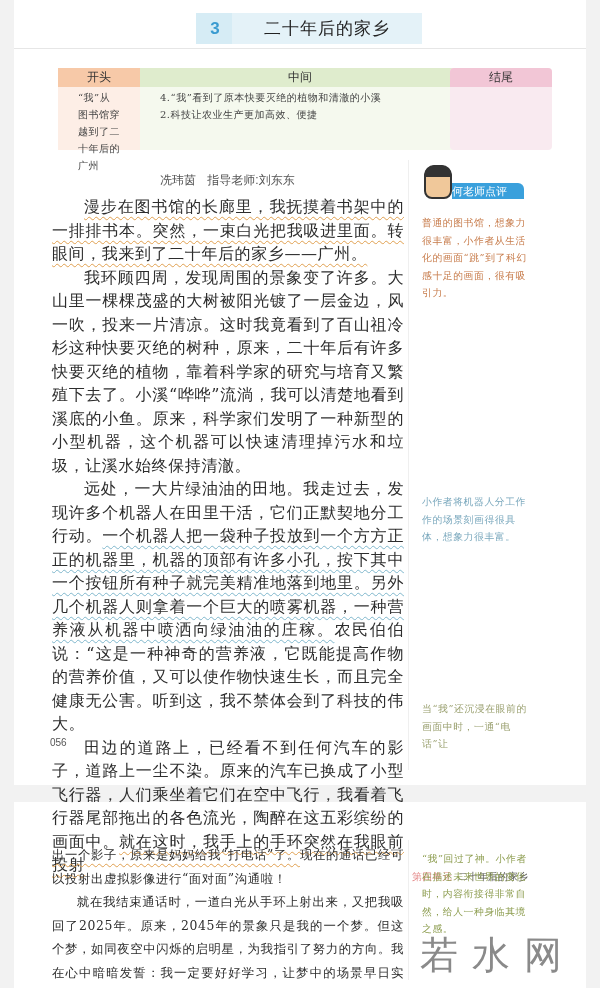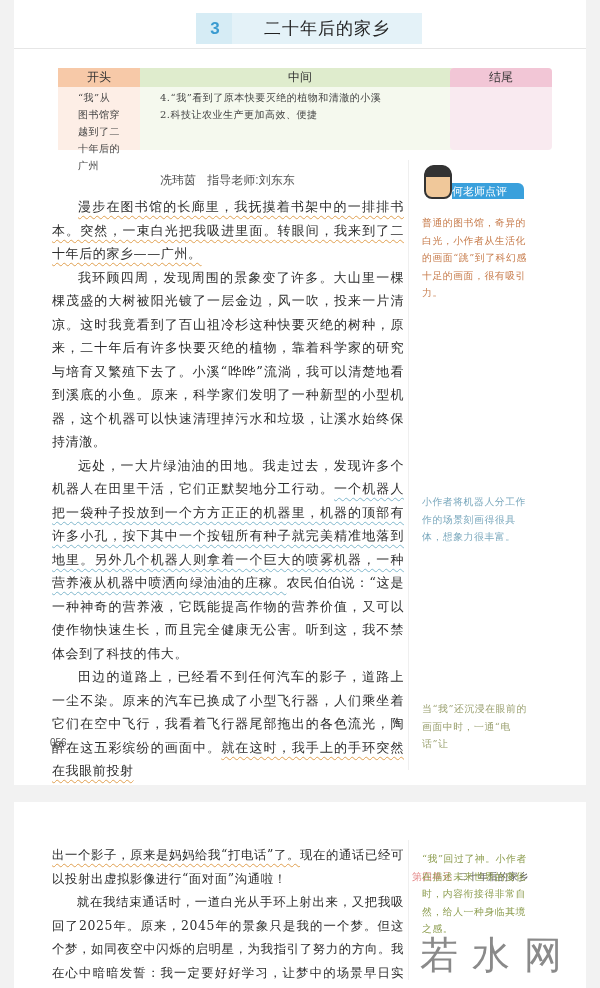--- a/index.html
+++ b/index.html
@@ -25,21 +25,21 @@
   .ol-mid .ol-head { background: #dfeccd; }
   .ol-end { left: 436px; width: 104px; background: #f9eaf0; border-radius: 4px; }
   .ol-end .ol-head { background: #f2c6d6; border-radius: 4px 4px 0 0; }
 
   
   .author { position: absolute; left: 160px; top: 172px; width: 250px; font-family: "Liberation Sans", sans-serif; font-size: 12px; color: #555; text-align: left; }
   .author span { margin-right: 8px; }
 
   
   .essay { position: absolute; left: 52px; top: 195px; width: 352px; }
-  .essay p { font-size: 13px; line-height: 23.5px; letter-spacing: 0.6px; text-align: justify; text-indent: 2em; color: #2d2d2d; }
+  .essay p { font-size: 16px; line-height: 23.5px; letter-spacing: 0.6px; text-align: justify; text-indent: 2em; color: #2d2d2d; }
   .u-orange { text-decoration: underline wavy #e0a050; text-underline-offset: 4px; text-decoration-thickness: 1px; }
   .u-blue { text-decoration: underline wavy #7fb7cc; text-underline-offset: 4px; text-decoration-thickness: 1px; }
 
   
   .side-rule { position: absolute; left: 408px; top: 160px; width: 1px; height: 610px; background: #efefef; }
   .teacher { position: absolute; left: 422px; top: 165px; width: 110px; height: 40px; }
   .avatar { position: absolute; left: 2px; top: 0; width: 28px; height: 34px; border-radius: 12px 12px 8px 8px; background: #f0c89a; border: 2px solid #333; }
   .avatar::before { content: ""; position: absolute; left: -2px; top: -2px; width: 28px; height: 12px; background: #333; border-radius: 12px 12px 2px 2px; }
   .teacher-badge { position: absolute; left: 30px; top: 18px; width: 72px; height: 16px; background: #3aa0dc; color: #fff; font-family: "Liberation Sans", sans-serif; font-size: 11px; line-height: 16px; border-radius: 0 6px 0 0; }
   .comment { position: absolute; left: 422px; width: 108px; font-size: 9.8px; line-height: 17.5px; letter-spacing: 0.6px; }
@@ -97,21 +97,21 @@
   <p><span>田边的道路上，已经看不到任何汽车的影子，道路上一尘不染。原来的汽车已换成了小型飞行器，人们乘坐着它们在空中飞行，我看着飞行器尾部拖出的各色流光，陶醉在这五彩缤纷的画面中。</span><span class="u-orange">就在这时，我手上的手环突然在我眼前投射</span></p>
 </div>
 
 <div class="side-rule"></div>
 
 <div class="teacher">
   <div class="avatar"></div>
   <div class="teacher-badge">何老师点评</div>
 </div>
 
-<div class="comment c1">普通的图书馆，奇异的白光，小作者从生活化的画面“跳”到了科幻感十足的画面，很有吸引力。</div>
+<div class="comment c1">普通的图书馆，想象力很丰富，小作者从生活化的画面“跳”到了科幻感十足的画面，很有吸引力。</div>
 <div class="comment c2">小作者将机器人分工作作的场景刻画得很具体，想象力很丰富。</div>
 <div class="comment c3">当“我”还沉浸在眼前的画面中时，一通“电话”让</div>
 
 <div class="page-num">056</div>
 
 <div class="running-head">
   <span class="unit">第四单元</span><span>二十年后的家乡</span>
 </div>
 
 <div class="essay2">

